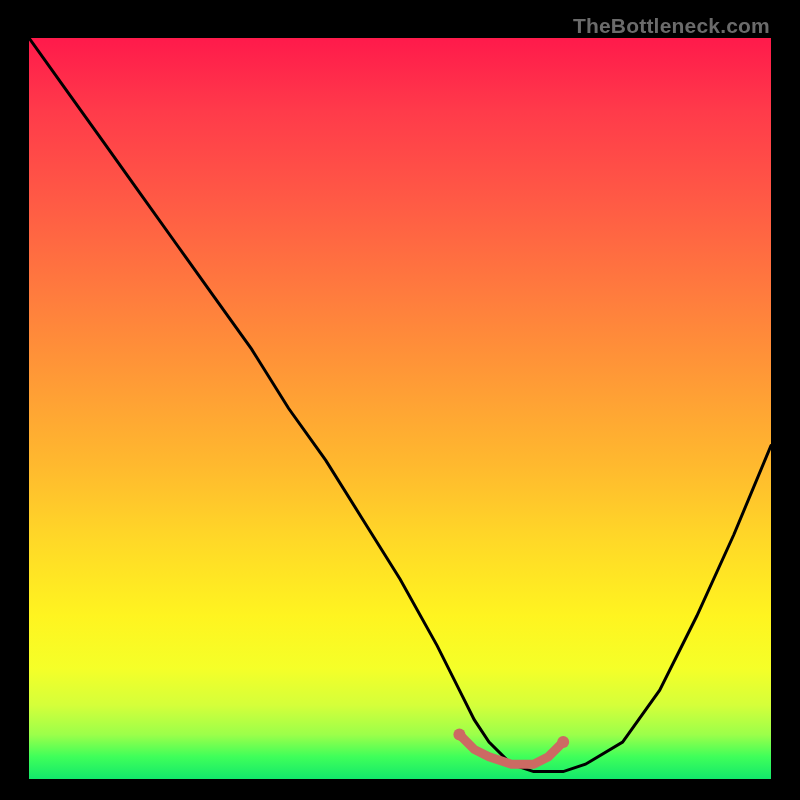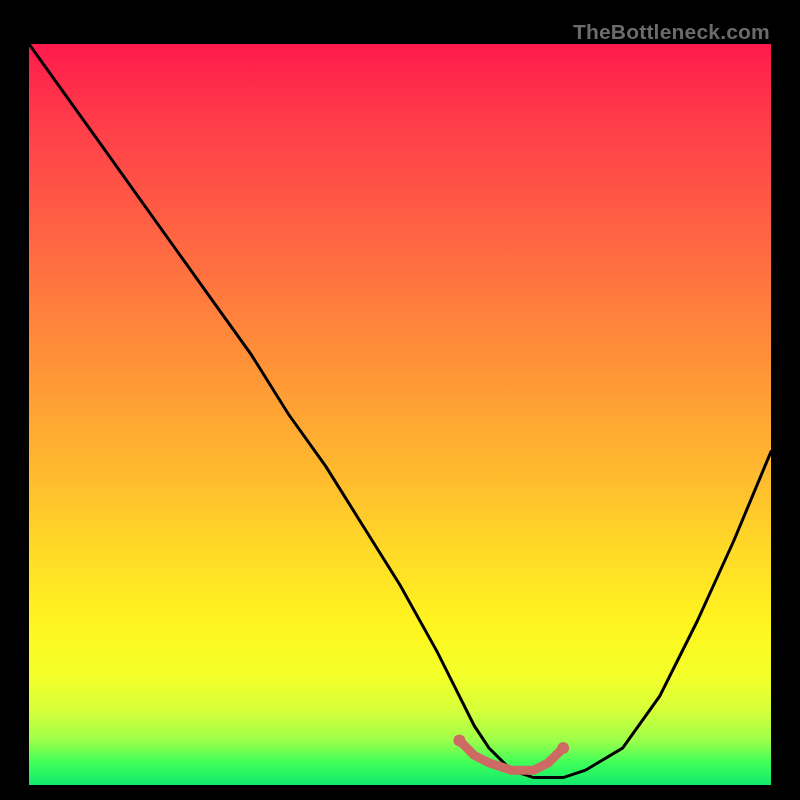--- a/index.html
+++ b/index.html
@@ -6,21 +6,21 @@
     margin: 0;
     padding: 0;
     width: 800px;
     height: 800px;
     background: #000;
     overflow: hidden;
   }
   .frame {
     position: absolute;
     left: 0;
-    top: 14px;
+    top: 8px;
     width: 800px;
     height: 651px;
     background: #000;
   }
   .plot-area {
     position: absolute;
     left: 29px;
     top: 30px;
     width: 742px;
     height: 741px;

